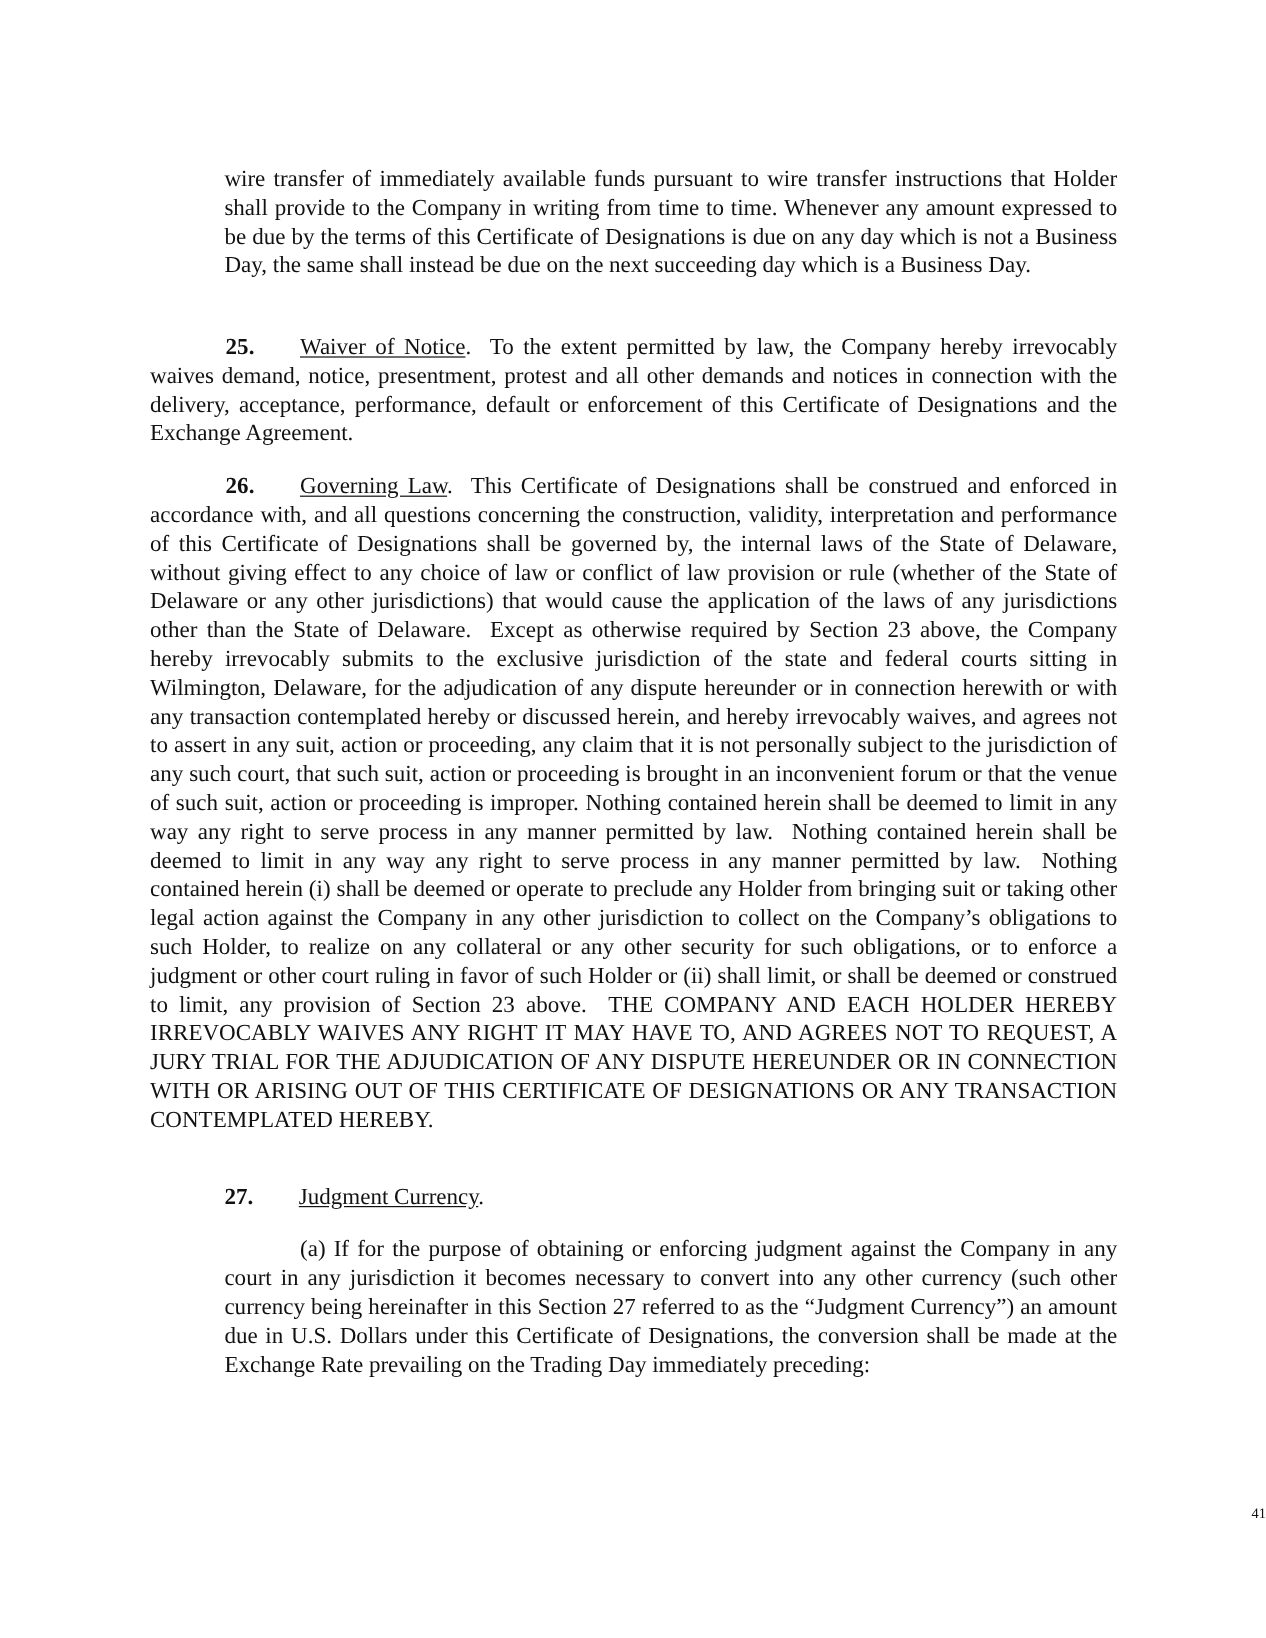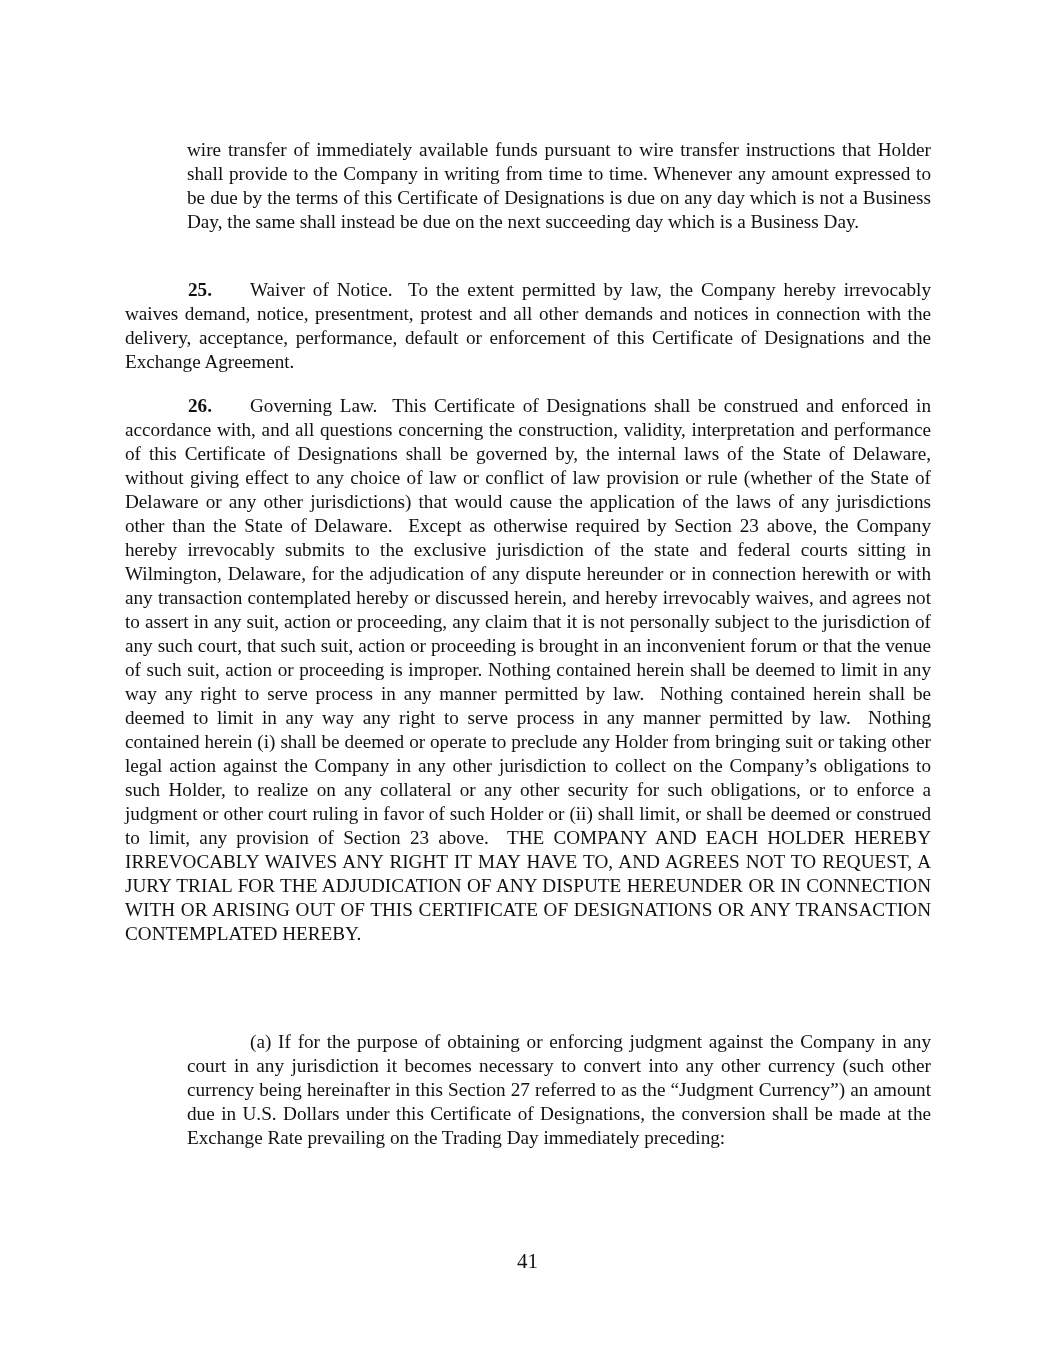--- a/index.html
+++ b/index.html
@@ -14,36 +14,37 @@
     font-size: 19.2px;
     line-height: 24px;
     text-align: justify;
     text-align-last: left;
     margin: 0;
   }
   .indent-block { left: 187px; width: 744px; }
   .full-block { left: 125px; width: 806px; }
   .lead { display: inline-block; width: 62px; font-weight: bold; }
   .first-indent { display: inline-block; width: 63px; }
-  .u { text-underline-offset: 2px; }
+  .u { text-decoration: underline; text-underline-offset: 2px; }
   .b { font-weight: normal; }
   .page-num {
     position: absolute; top: 1235px; left: 0; width: 1055px;
-    text-align: center; font-size: 21px; line-height: 24px;
+    text-align: right; font-size: 12px; line-height: 24px;
   }
 </style>
 </head>
 <body>
 
 <div class="page">
 
   <p class="para indent-block" style="top:124px;"><span>wire transfer of immediately available funds pursuant to wire transfer instructions that Holder shall provide to the Company in writing from time to time.  Whenever any amount expressed to be due by the terms of this Certificate of Designations is due on any day which is not a Business Day, the same shall instead be due on the next succeeding day which is a Business Day.</span></p>
 
   <p class="para full-block" style="top:264px;"><span class="first-indent"></span><span class="lead">25.</span><span class="u">Waiver of Notice</span><span>.</span><span style="white-space:pre-wrap;">  To the extent permitted by law, the Company hereby irrevocably waives demand, notice, presentment, protest and all other demands and notices in connection with the delivery, acceptance, performance, default or enforcement of this Certificate of Designations and the Exchange Agreement.</span></p>
 
   <p class="para full-block" style="top:380px;"><span class="first-indent"></span><span class="lead">26.</span><span class="u">Governing Law</span><span>.</span><span style="white-space:pre-wrap;">  This Certificate of Designations shall be construed and enforced in accordance with, and all questions concerning the construction, validity, interpretation and performance of this Certificate of Designations shall be governed by, the internal laws of the State of Delaware, without giving effect to any choice of law or conflict of law provision or rule (whether of the State of Delaware or any other jurisdictions) that would cause the application of the laws of any jurisdictions other than the State of Delaware.  Except as otherwise required by Section 23 above, the Company hereby irrevocably submits to the exclusive jurisdiction of the state and federal courts sitting in Wilmington, Delaware, for the adjudication of any dispute hereunder or in connection herewith or with any transaction contemplated hereby or discussed herein, and hereby irrevocably waives, and agrees not to assert in any suit, action or proceeding, any claim that it is not personally subject to the jurisdiction of any such court, that such suit, action or proceeding is brought in an inconvenient forum or that the venue of such suit, action or proceeding is improper. Nothing contained herein shall be deemed to limit in any way any right to serve process in any manner permitted by law.  Nothing contained herein shall be deemed to limit in any way any right to serve process in any manner permitted by law.  Nothing contained herein (i) shall be deemed or operate to preclude any Holder from bringing suit or taking other legal action against the Company in any other jurisdiction to collect on the Company’s obligations to such Holder, to realize on any collateral or any other security for such obligations, or to enforce a judgment or other court ruling in favor of such Holder or (ii) shall limit, or shall be deemed or construed to limit, any provision of Section 23 above.  </span><span class="b">THE COMPANY AND EACH HOLDER HEREBY IRREVOCABLY WAIVES ANY RIGHT IT MAY HAVE TO, AND AGREES NOT TO REQUEST, A JURY TRIAL FOR THE ADJUDICATION OF ANY DISPUTE HEREUNDER OR IN CONNECTION WITH OR ARISING OUT OF THIS CERTIFICATE OF DESIGNATIONS OR ANY TRANSACTION CONTEMPLATED HEREBY.</span></p>
 
+  <p class="para full-block" style="top:972px; left:187px;"><span class="lead">27.</span><span class="u">Judgment Currency</span><span>.</span></p>
 
   <p class="para indent-block" style="top:1016px;"><span class="first-indent"></span><span>(a) If for the purpose of obtaining or enforcing judgment against the Company in any court in any jurisdiction it becomes necessary to convert into any other currency (such other currency being hereinafter in this Section 27 referred to as the “</span><span class="b">Judgment Currency</span><span>”) an amount due in U.S. Dollars under this Certificate of Designations, the conversion shall be made at the Exchange Rate prevailing on the Trading Day immediately preceding:</span></p>
 
   <div class="page-num">41</div>
 
 </div>
 
 </body></html>

